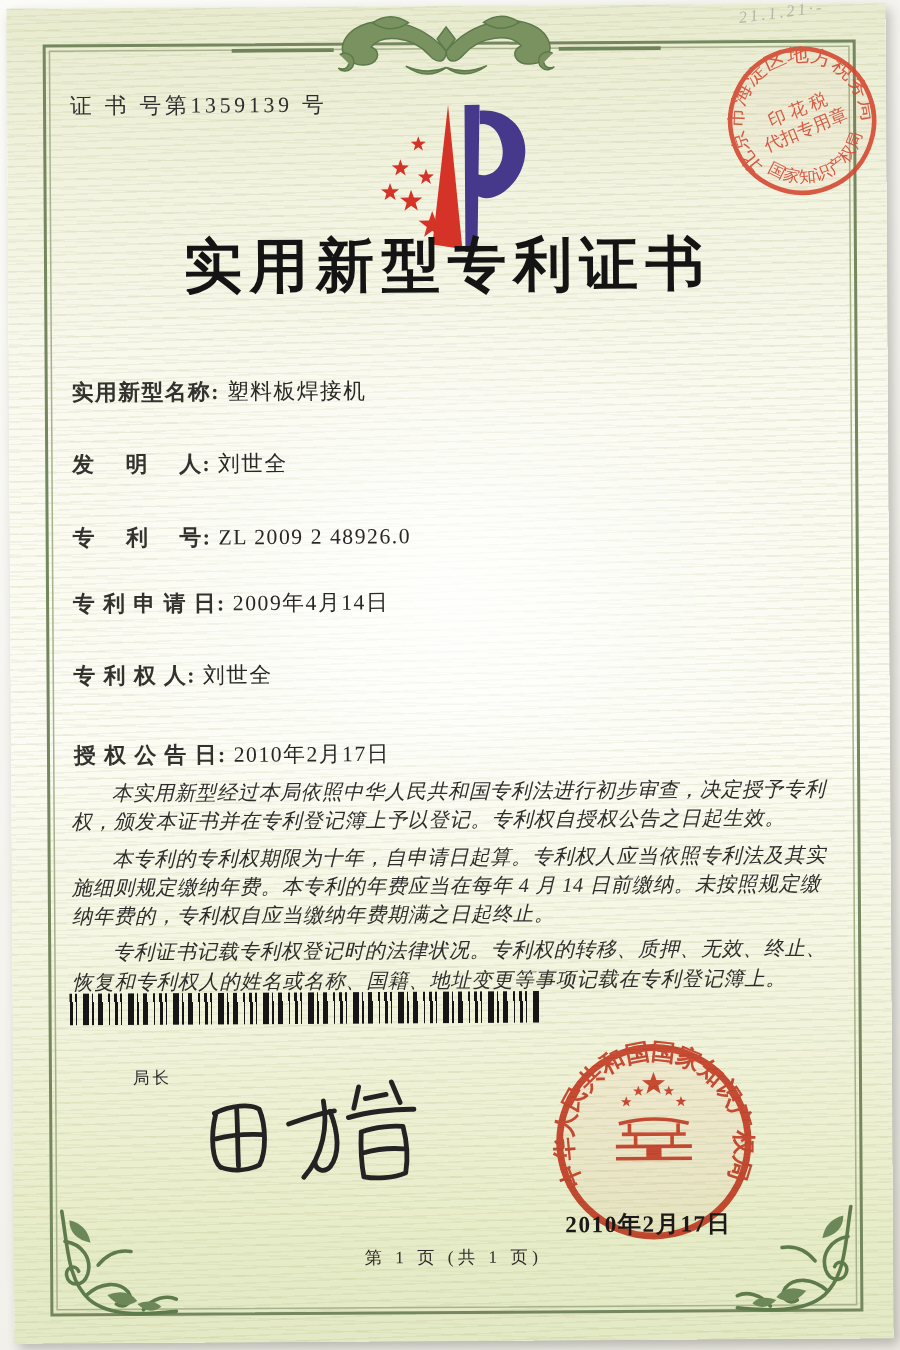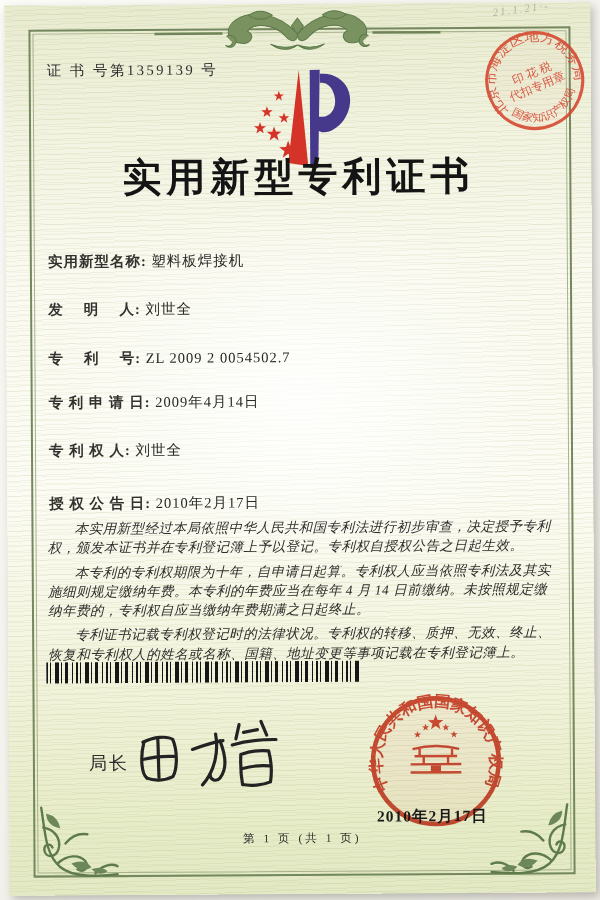--- a/index.html
+++ b/index.html
@@ -58,21 +58,21 @@
 
   .barcode { position:absolute; left:38px; top:657px; width:313px; height:21px;
     background:repeating-linear-gradient(90deg,
       #161616 0 2px, rgba(0,0,0,0) 2px 4px,
       #161616 4px 5px, rgba(0,0,0,0) 5px 9px,
       #161616 9px 13px, rgba(0,0,0,0) 13px 15px,
       #161616 15px 16px, rgba(0,0,0,0) 16px 19px,
       #161616 19px 22px, rgba(0,0,0,0) 22px 26px,
       #161616 26px 27px, rgba(0,0,0,0) 27px 30px); }
 
-  .director-label { position:absolute; left:80px; top:746px; font-size:18px; color:#2b2b2b;
+  .director-label { position:absolute; left:80px; top:706px; font-size:11px; color:#2b2b2b;
     letter-spacing:2px; }
   .signature { position:absolute; left:116px; top:704px; width:164px; height:96px;
     transform:rotate(-3deg); }
   .sig-name-hidden { position:absolute; left:130px; top:760px; font-size:1px; opacity:0; }
 
   .sipo-seal { position:absolute; left:355px; top:681px; width:144px; height:154px;
     opacity:.92; z-index:5; mix-blend-mode:multiply; }
   .grant-date { position:absolute; left:347px; top:803px; width:152px; text-align:center;
     font-size:15.5px; font-weight:600; color:#1c1a18; letter-spacing:1px; z-index:6; }
 
@@ -170,21 +170,21 @@
       <polygon points="56,4 65,100 45,97" fill="#d53327"></polygon>
 
       <polygon points="67,4 77,4 75,102 67,102" fill="#46398c"></polygon>
       <path d="M77,8 C103,6 116,32 101,54 C92,66 81,69 74,64 L74,50 C85,54 94,45 92,32 C90,20 83,16 77,17 Z" fill="#46398c"></path>
     </svg>
 
     <div class="page-title">实用新型专利证书</div>
 
     <div class="field f0"><span class="flabel">实用新型名称: </span><span class="fvalue">塑料板焊接机</span></div>
     <div class="field f1"><span class="flabel">发　 明　 人: </span><span class="fvalue">刘世全</span></div>
-    <div class="field f2"><span class="flabel">专　 利　 号: </span><span class="fvalue">ZL 2009 2 0054502.7</span></div>
+    <div class="field f2"><span class="flabel">专　 利　 号: </span><span class="fvalue">ZL 2009 2 48926.0</span></div>
     <div class="field f3"><span class="flabel">专 利 申 请 日: </span><span class="fvalue">2009年4月14日</span></div>
     <div class="field f4"><span class="flabel">专 利 权 人: </span><span class="fvalue">刘世全</span></div>
     <div class="field f5"><span class="flabel">授 权 公 告 日: </span><span class="fvalue">2010年2月17日</span></div>
 
     <div class="paragraphs">
       <p>本实用新型经过本局依照中华人民共和国专利法进行初步审查，决定授予专利权，颁发本证书并在专利登记簿上予以登记。专利权自授权公告之日起生效。</p>
       <p>本专利的专利权期限为十年，自申请日起算。专利权人应当依照专利法及其实施细则规定缴纳年费。本专利的年费应当在每年 4 月 14 日前缴纳。未按照规定缴纳年费的，专利权自应当缴纳年费期满之日起终止。</p>
       <p>专利证书记载专利权登记时的法律状况。专利权的转移、质押、无效、终止、恢复和专利权人的姓名或名称、国籍、地址变更等事项记载在专利登记簿上。</p>
     </div>
 

